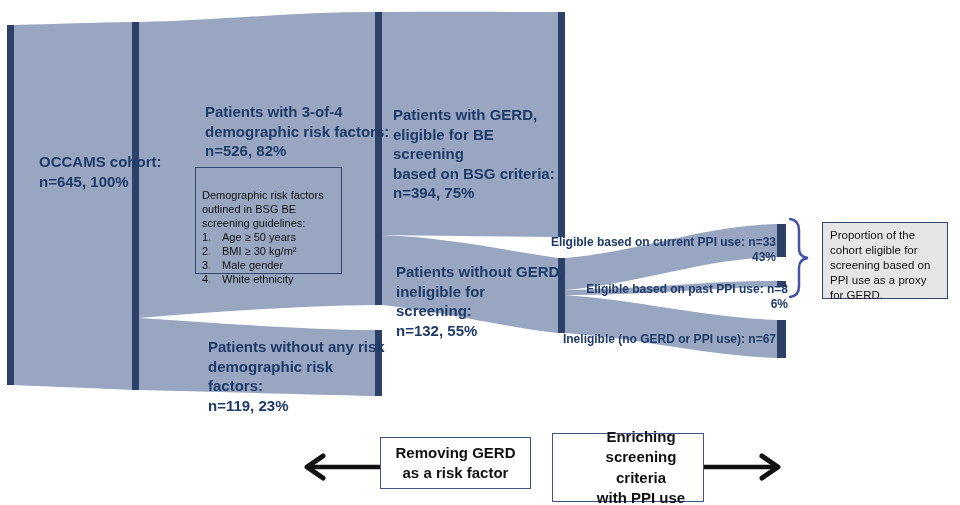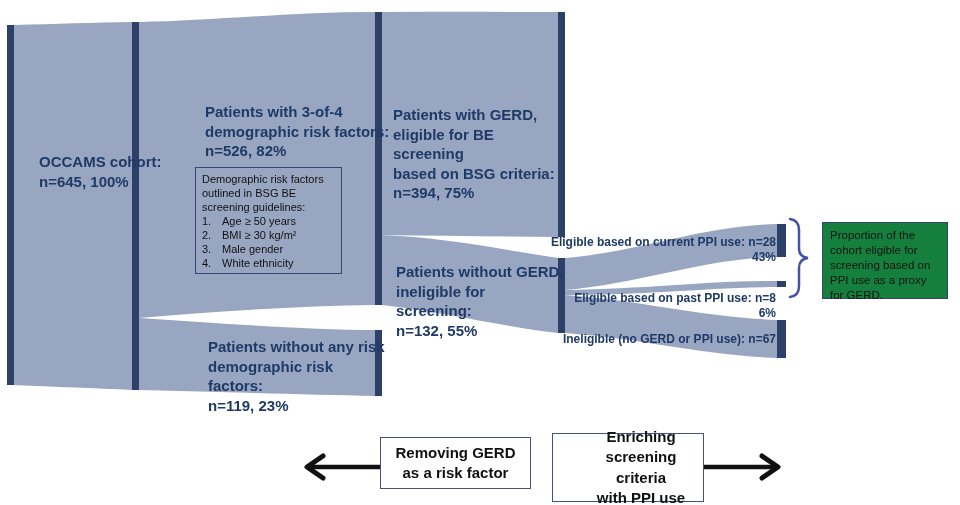--- a/index.html
+++ b/index.html
@@ -15,26 +15,26 @@
   }
   .rlabel{
     position:absolute; font-weight:bold; color:#1e3a67; font-size:12px;
     line-height:1.22; text-align:right; z-index:3; white-space:nowrap;
   }
   .risk-box{
     position:absolute; left:195px; top:167px; width:147px; height:107px;
     border:1.5px solid #32466e; box-sizing:border-box; padding:4px 6px;
     font-size:11px; line-height:1.28; color:#111111; z-index:3; background:transparent;
   }
-  .risk-intro{white-space:pre-line;}
+  .risk-intro{white-space:pre-line;margin-top:16px;}
   .risk-item{display:flex;}
   .risk-item .num{width:20px; flex:0 0 20px;}
   .note-box{
     position:absolute; left:822px; top:222px; width:126px; height:77px;
-    border:1.5px solid #32466e; box-sizing:border-box; background:#15803d;
+    border:1.5px solid #32466e; box-sizing:border-box; background:#e5e5e5;
     padding:5px 7px; font-size:11.5px; line-height:1.3; color:#111111; z-index:3;
   }
   .action-box{
     position:absolute; border:1.5px solid #415181; box-sizing:border-box; background:#ffffff;
     display:flex; align-items:center; justify-content:center; text-align:center;
     font-weight:bold; color:#111111; font-size:15px; line-height:1.35;
     white-space:pre-line; z-index:3;
   }
   .action-box.removing{left:380px; top:437px; width:151px; height:52px;}
   .action-box.enriching{left:552px; top:433px; width:152px; height:69px;padding-left:26px;}
@@ -89,24 +89,24 @@
 based on BSG criteria:
 n=394, 75%</div>
   <div class="flabel" style="left:396px; top:262px; width:168px;">Patients without GERD,
 ineligible for screening:
 n=132, 55%</div>
   <div class="flabel" style="left:208px; top:337px; width:178px;">Patients without any risk
 demographic risk factors:
 n=119, 23%</div>
 
   <div class="rlabel" style="right:184px; top:235px;">
-    <div>Eligible based on current PPI use: n=28</div>
+    <div>Eligible based on current PPI use: n=33</div>
     <div>43%</div>
   </div>
-  <div class="rlabel" style="right:184px; top:282px;margin-top:9px;">
+  <div class="rlabel" style="right:172px; top:282px;">
     <div>Eligible based on past PPI use: n=8</div>
     <div>6%</div>
   </div>
   <div class="rlabel" style="right:184px; top:332px;">
     <div>Ineligible (no GERD or PPI use): n=67</div>
   </div>
 
   <div class="risk-box">
     <div class="risk-intro">Demographic risk factors
 outlined in BSG BE

